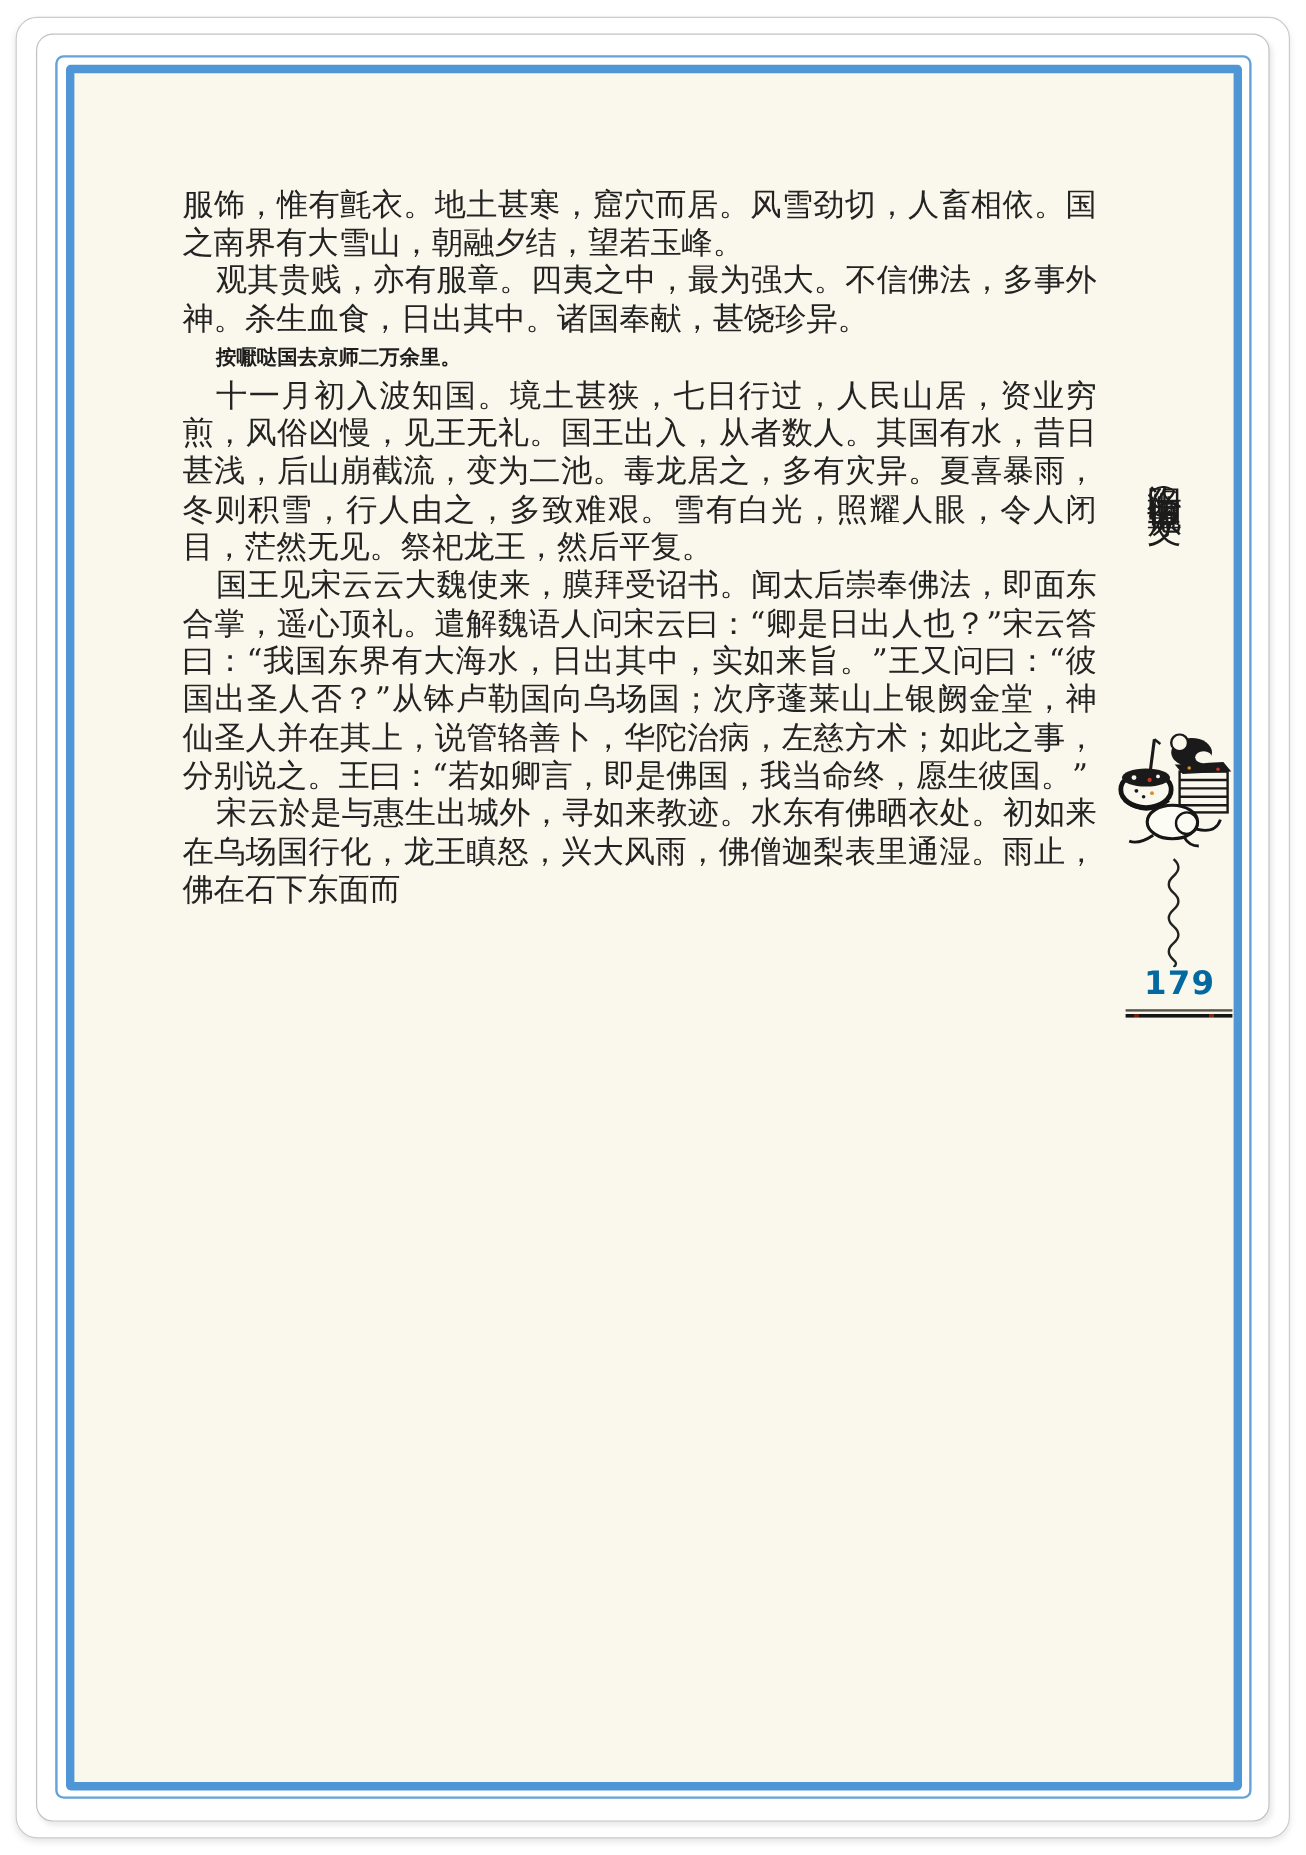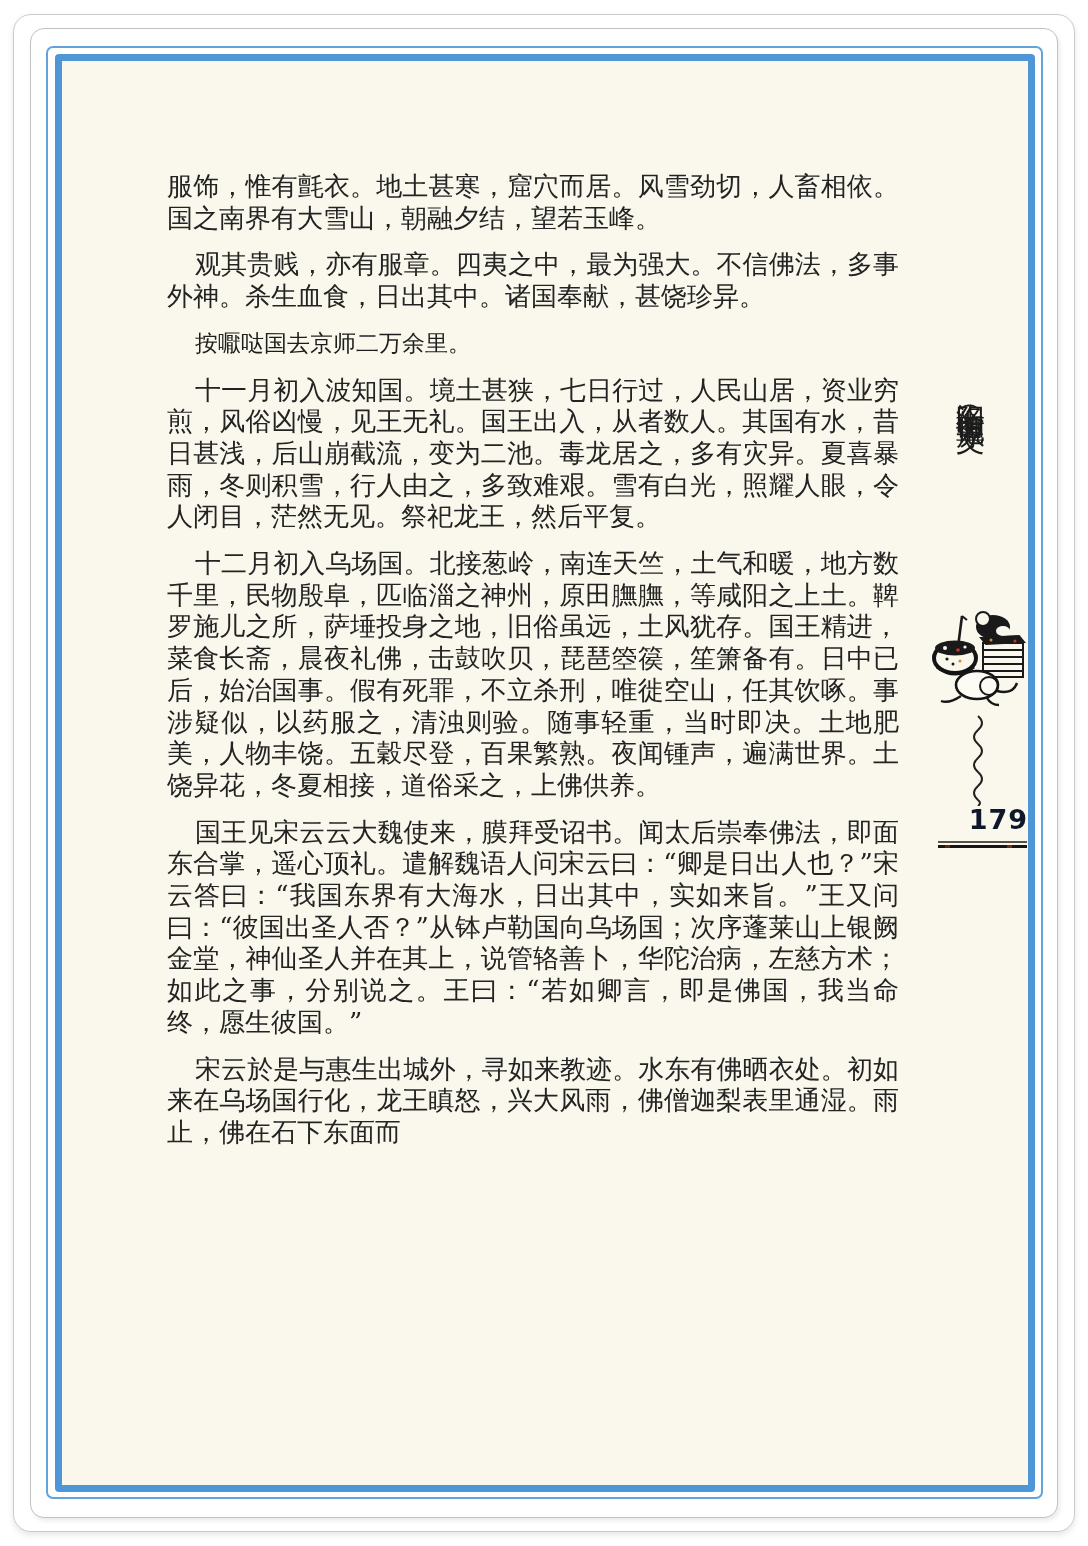--- a/index.html
+++ b/index.html
@@ -17,53 +17,52 @@
   
   .blue-thin{position:absolute;left:46px;top:46px;width:993px;height:1449px;
       border:2px solid #63a3da;border-radius:7px;}
   .paper{position:absolute;left:55px;top:54px;width:966px;height:1424px;
       border:7px solid #4e96d6;border-radius:4px;background:#faf8ec;}
 
   
   .text-column{position:absolute;left:152px;top:156px;width:762px;
       font-size:26px;line-height:31.7px;color:#232323;
       text-align:justify;text-align-last:left;}
-  .para{margin:15px;padding:0;text-indent:28px;}
+  .para{margin:0;padding:0;text-indent:28px;}
   .para.cont{text-indent:0;}
-  .para.note{font-size:23px;font-weight:normal;line-height:31.7px;color:#1d1d1d;}
+  .para.note{font-size:17px;font-weight:bold;line-height:31.7px;color:#1d1d1d;}
 
   
   .vertical-title{position:absolute;left:951px;top:381px;height:300px;
       writing-mode:vertical-rl;text-orientation:mixed;
       font-size:29px;letter-spacing:3px;color:#1c1c1c;
       font-family:"DejaVu Serif","Liberation Serif",serif;}
   .illustration{position:absolute;left:931px;top:611px;}
   .squiggle{position:absolute;left:966px;top:714px;}
   .page-number{position:absolute;left:938px;top:804px;width:90px;
-      text-align:right;font-family:"DejaVu Sans","Liberation Sans",sans-serif;
-      font-weight:700;font-size:27px;color:#0f172a;letter-spacing:1px;}
+      text-align:center;font-family:"DejaVu Sans","Liberation Sans",sans-serif;
+      font-weight:700;font-size:27px;color:#0369a1;letter-spacing:1px;}
   .double-rule{position:absolute;left:938px;top:841px;width:89px;height:10px;}
   .double-rule .r1{height:2px;background:#55534a;}
   .double-rule .r2{height:3px;margin-top:2px;
       background:linear-gradient(90deg,#151515 0 8%,#6d1d12 8% 13%,#151515 13% 78%,#7a2a10 78% 83%,#151515 83%);}
 </style>
 </head>
 <body>
 
 <div class="sheet-back"></div>
 <div class="sheet-front"></div>
 <div class="blue-thin"></div>
 <div class="paper"></div>
 
 <div class="text-column">
   <p class="para cont">服饰，惟有氈衣。地土甚寒，窟穴而居。风雪劲切，人畜相依。国之南界有大雪山，朝融夕结，望若玉峰。</p>
   <p class="para">观其贵贱，亦有服章。四夷之中，最为强大。不信佛法，多事外神。杀生血食，日出其中。诸国奉献，甚饶珍异。</p>
   <p class="para note">按嚈哒国去京师二万余里。</p>
   <p class="para">十一月初入波知国。境土甚狭，七日行过，人民山居，资业穷煎，风俗凶慢，见王无礼。国王出入，从者数人。其国有水，昔日甚浅，后山崩截流，变为二池。毒龙居之，多有灾异。夏喜暴雨，冬则积雪，行人由之，多致难艰。雪有白光，照耀人眼，令人闭目，茫然无见。祭祀龙王，然后平复。</p>
-  <p class="para">十二月初入乌场国。北接葱岭，南连天竺，土气和暖，地方数千里，民物殷阜，匹临淄之神州，原田膴膴，等咸阳之上土。鞞罗施儿之所，萨埵投身之地，旧俗虽远，土风犹存。国王精进，菜食长斋，晨夜礼佛，击鼓吹贝，琵琶箜篌，笙箫备有。日中已后，始治国事。假有死罪，不立杀刑，唯徙空山，任其饮啄。事涉疑似，以药服之，清浊则验。随事轻重，当时即决。土地肥美，人物丰饶。五穀尽登，百果繁熟。夜闻锺声，遍满世界。土饶异花，冬夏相接，道俗采之，上佛供养。</p>
   <p class="para">国王见宋云云大魏使来，膜拜受诏书。闻太后崇奉佛法，即面东合掌，遥心顶礼。遣解魏语人问宋云曰：“卿是日出人也？”宋云答曰：“我国东界有大海水，日出其中，实如来旨。”王又问曰：“彼国出圣人否？”从钵卢勒国向乌场国；次序蓬莱山上银阙金堂，神仙圣人并在其上，说管辂善卜，华陀治病，左慈方术；如此之事，分别说之。王曰：“若如卿言，即是佛国，我当命终，愿生彼国。”</p>
   <p class="para">宋云於是与惠生出城外，寻如来教迹。水东有佛晒衣处。初如来在乌场国行化，龙王瞋怒，兴大风雨，佛僧迦梨表里通湿。雨止，佛在石下东面而</p>
 </div>
 
 <div class="vertical-title">洛阳伽蓝记（原文）</div>
 
 <svg class="illustration" width="96" height="100" viewBox="0 0 96 100">
 
   <g stroke="#1a1a1a" fill="none" stroke-width="2">
     <polygon points="50,27 88,25 93,31 55,33" fill="#1a1a1a"></polygon>

